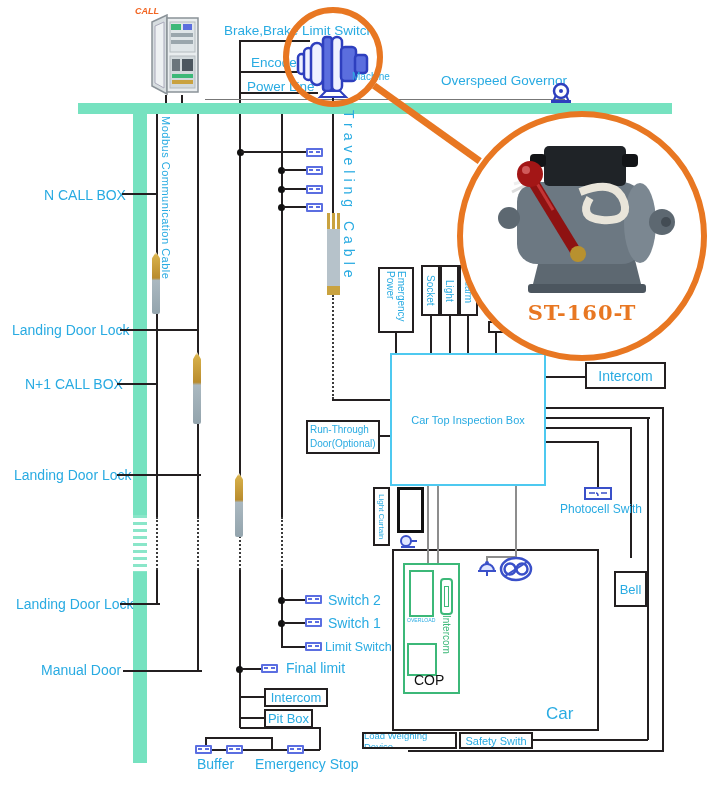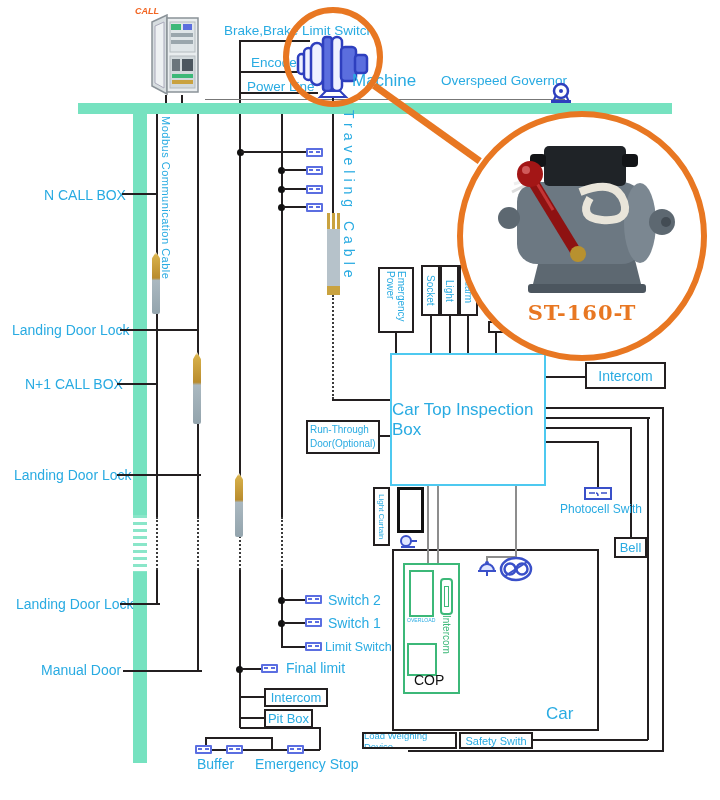--- a/index.html
+++ b/index.html
@@ -73,21 +73,21 @@
       <rect x="2" y="20" width="7" height="20" rx="3.5"></rect>
       <rect x="8" y="14" width="9" height="32" rx="4.5"></rect>
       <rect x="15" y="9" width="12" height="42" rx="6"></rect>
       <rect x="27" y="3" width="9" height="54" rx="3" fill="#5b6ede"></rect>
       <rect x="36" y="3" width="10" height="54" rx="5"></rect>
       <rect x="45" y="13" width="15" height="34" rx="4" fill="#5b6ede"></rect>
       <rect x="59" y="21" width="12" height="18" rx="3" fill="#5b6ede"></rect>
     </g>
     <path d="M30 57 L24 63 L50 63 L44 57 Z" fill="#fff" stroke="#2e3fbe" stroke-width="2"></path>
   </svg>
-  <div class="lbl" style="left:352px;top:71px;font-size:17px">Machine</div>
+  <div class="lbl" style="left:352px;top:71px;font-size:10px">Machine</div>
 
   <div class="lbl" style="left:441px;top:73px;font-size:13.5px">Overspeed Governor</div>
   <svg width="26" height="22" viewBox="0 0 26 22" style="left:548px;top:82px">
     <circle cx="13" cy="9" r="7" fill="none" stroke="#2e3fbe" stroke-width="2.5"></circle>
     <circle cx="13" cy="9" r="2" fill="#2e3fbe"></circle>
     <path d="M5 20 L8 13 M21 20 L18 13" stroke="#2e3fbe" stroke-width="2" fill="none"></path>
     <rect x="3" y="18" width="20" height="3" fill="#2e3fbe"></rect>
   </svg>
 
   <div class="vl" style="left:156px;top:114px;height:403px"></div>
@@ -164,21 +164,21 @@
   </div>
   <div class="vl" style="left:449px;top:316px;height:37px"></div>
   <div class="box" style="left:459px;top:265px;width:19px;height:51px">
     <span class="vtext" style="font-size:10px">Alarm</span>
   </div>
   <div class="vl" style="left:467px;top:316px;height:37px"></div>
   <div class="box" style="left:488px;top:321px;width:26px;height:12px"></div>
   <div class="vl" style="left:495px;top:333px;height:20px"></div>
 
   <div class="cyanbox" style="left:390px;top:353px;width:156px;height:133px">
-    <span style="color:#29abe2;font-size:17px">Car Top Inspection Box</span>
+    <span style="color:#29abe2;font-size:11px">Car Top Inspection Box</span>
   </div>
 
   <div class="box" style="left:306px;top:420px;width:74px;height:34px">
     <span style="font-size:10px;line-height:1.45;padding:0 2px">Run-Through Door(Optional)</span>
   </div>
   <div class="hl" style="left:380px;top:435px;width:10px"></div>
 
   <div class="hl" style="left:546px;top:376px;width:39px"></div>
   <div class="box" style="left:585px;top:362px;width:81px;height:27px">
     <span style="font-size:14px">Intercom</span>
@@ -192,21 +192,21 @@
   <div class="vl" style="left:630px;top:427px;height:131px"></div>
   <div class="hl" style="left:546px;top:441px;width:53px"></div>
   <div class="vl" style="left:597px;top:441px;height:46px"></div>
 
   <svg width="28" height="15" viewBox="0 0 28 15" style="left:584px;top:486px">
     <rect x="1" y="2" width="26" height="11" fill="#fff" stroke="#3a50c9" stroke-width="2"></rect>
     <path d="M5 7 h6 M12 7 q2 0 2 3 M17 7 h6" stroke="#3a50c9" stroke-width="1.5" fill="none"></path>
   </svg>
   <div class="lbl" style="left:560px;top:502px;font-size:12px">Photocell Swith</div>
 
-  <div class="box" style="left:614px;top:537px;width:33px;height:21px">
+  <div class="box" style="left:614px;top:571px;width:33px;height:36px">
     <span style="font-size:13px">Bell</span>
   </div>
 
   <div class="box" style="left:373px;top:487px;width:17px;height:59px">
     <span class="vtext" style="font-size:8px">Light Curtain</span>
   </div>
   <div style="position:absolute;left:397px;top:487px;width:27px;height:46px;border:3px solid #111;background:#fff;box-sizing:border-box"></div>
   <svg width="22" height="16" viewBox="0 0 22 16" style="left:398px;top:533px">
     <circle cx="8" cy="8" r="5" stroke="#3a50c9" fill="#dfe6ff" stroke-width="2"></circle>
     <path d="M13 8 h6 M3 14 h14" stroke="#3a50c9" stroke-width="2" fill="none"></path>

